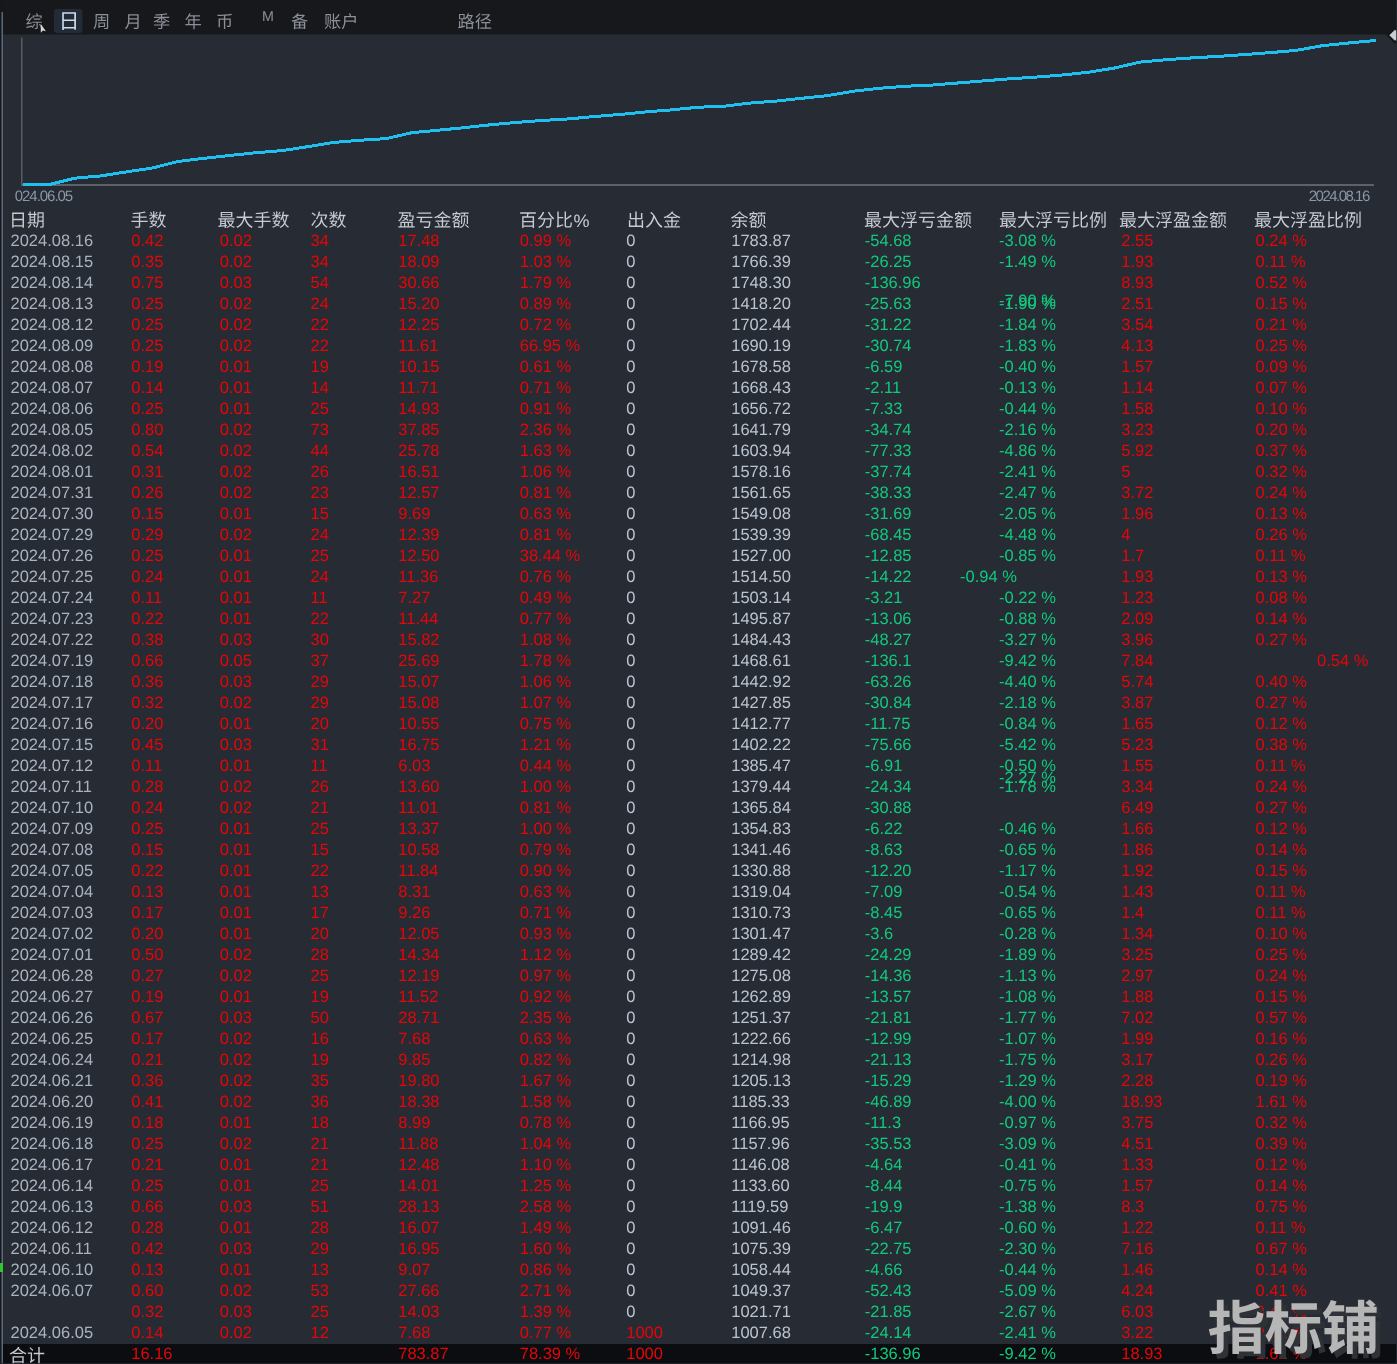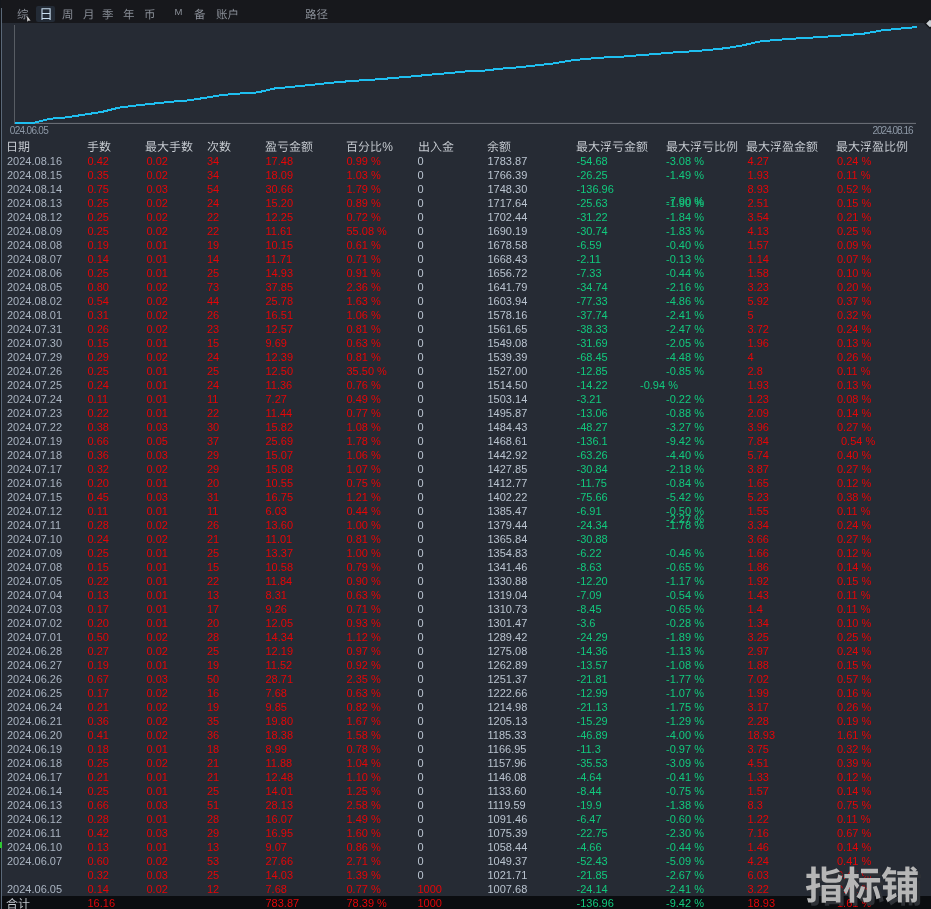--- a/index.html
+++ b/index.html
@@ -212,21 +212,21 @@
 <span class="t" style="left:7px;top:154px;color:#a9b3c0">2024.08.16</span>
 <span class="t" style="left:87.5px;top:154px;color:#e60507">0.42</span>
 <span class="t" style="left:146.5px;top:154px;color:#e60507">0.02</span>
 <span class="t" style="left:207px;top:154px;color:#e60507">34</span>
 <span class="t" style="left:265.5px;top:154px;color:#e60507">17.48</span>
 <span class="t" style="left:346.5px;top:154px;color:#e60507">0.99 %</span>
 <span class="t" style="left:417.5px;top:154px;color:#bac4d0">0</span>
 <span class="t" style="left:487.5px;top:154px;color:#bac4d0">1783.87</span>
 <span class="t" style="left:576.5px;top:154px;color:#11c97d">-54.68</span>
 <span class="t" style="left:666px;top:154px;color:#11c97d">-3.08 %</span>
-<span class="t" style="left:747.5px;top:154px;color:#e60507">4.27</span>
+<span class="t" style="left:747.5px;top:154px;color:#e60507">2.55</span>
 <span class="t" style="left:837px;top:154px;color:#e60507">0.24 %</span>
 <span class="t" style="left:7px;top:168px;color:#a9b3c0">2024.08.15</span>
 <span class="t" style="left:87.5px;top:168px;color:#e60507">0.35</span>
 <span class="t" style="left:146.5px;top:168px;color:#e60507">0.02</span>
 <span class="t" style="left:207px;top:168px;color:#e60507">34</span>
 <span class="t" style="left:265.5px;top:168px;color:#e60507">18.09</span>
 <span class="t" style="left:346.5px;top:168px;color:#e60507">1.03 %</span>
 <span class="t" style="left:417.5px;top:168px;color:#bac4d0">0</span>
 <span class="t" style="left:487.5px;top:168px;color:#bac4d0">1766.39</span>
 <span class="t" style="left:576.5px;top:168px;color:#11c97d">-26.25</span>
@@ -245,21 +245,21 @@
 <span class="t" style="left:666px;top:194px;color:#11c97d">-7.90 %</span>
 <span class="t" style="left:747.5px;top:182px;color:#e60507">8.93</span>
 <span class="t" style="left:837px;top:182px;color:#e60507">0.52 %</span>
 <span class="t" style="left:7px;top:196px;color:#a9b3c0">2024.08.13</span>
 <span class="t" style="left:87.5px;top:196px;color:#e60507">0.25</span>
 <span class="t" style="left:146.5px;top:196px;color:#e60507">0.02</span>
 <span class="t" style="left:207px;top:196px;color:#e60507">24</span>
 <span class="t" style="left:265.5px;top:196px;color:#e60507">15.20</span>
 <span class="t" style="left:346.5px;top:196px;color:#e60507">0.89 %</span>
 <span class="t" style="left:417.5px;top:196px;color:#bac4d0">0</span>
-<span class="t" style="left:487.5px;top:196px;color:#bac4d0">1717.64</span>
+<span class="t" style="left:487.5px;top:196px;color:#bac4d0">1418.20</span>
 <span class="t" style="left:576.5px;top:196px;color:#11c97d">-25.63</span>
 <span class="t" style="left:666px;top:196px;color:#11c97d">-1.90 %</span>
 <span class="t" style="left:747.5px;top:196px;color:#e60507">2.51</span>
 <span class="t" style="left:837px;top:196px;color:#e60507">0.15 %</span>
 <span class="t" style="left:7px;top:210px;color:#a9b3c0">2024.08.12</span>
 <span class="t" style="left:87.5px;top:210px;color:#e60507">0.25</span>
 <span class="t" style="left:146.5px;top:210px;color:#e60507">0.02</span>
 <span class="t" style="left:207px;top:210px;color:#e60507">22</span>
 <span class="t" style="left:265.5px;top:210px;color:#e60507">12.25</span>
 <span class="t" style="left:346.5px;top:210px;color:#e60507">0.72 %</span>
@@ -267,21 +267,21 @@
 <span class="t" style="left:487.5px;top:210px;color:#bac4d0">1702.44</span>
 <span class="t" style="left:576.5px;top:210px;color:#11c97d">-31.22</span>
 <span class="t" style="left:666px;top:210px;color:#11c97d">-1.84 %</span>
 <span class="t" style="left:747.5px;top:210px;color:#e60507">3.54</span>
 <span class="t" style="left:837px;top:210px;color:#e60507">0.21 %</span>
 <span class="t" style="left:7px;top:224px;color:#a9b3c0">2024.08.09</span>
 <span class="t" style="left:87.5px;top:224px;color:#e60507">0.25</span>
 <span class="t" style="left:146.5px;top:224px;color:#e60507">0.02</span>
 <span class="t" style="left:207px;top:224px;color:#e60507">22</span>
 <span class="t" style="left:265.5px;top:224px;color:#e60507">11.61</span>
-<span class="t" style="left:346.5px;top:224px;color:#e60507">55.08 %</span>
+<span class="t" style="left:346.5px;top:224px;color:#e60507">66.95 %</span>
 <span class="t" style="left:417.5px;top:224px;color:#bac4d0">0</span>
 <span class="t" style="left:487.5px;top:224px;color:#bac4d0">1690.19</span>
 <span class="t" style="left:576.5px;top:224px;color:#11c97d">-30.74</span>
 <span class="t" style="left:666px;top:224px;color:#11c97d">-1.83 %</span>
 <span class="t" style="left:747.5px;top:224px;color:#e60507">4.13</span>
 <span class="t" style="left:837px;top:224px;color:#e60507">0.25 %</span>
 <span class="t" style="left:7px;top:238px;color:#a9b3c0">2024.08.08</span>
 <span class="t" style="left:87.5px;top:238px;color:#e60507">0.19</span>
 <span class="t" style="left:146.5px;top:238px;color:#e60507">0.01</span>
 <span class="t" style="left:207px;top:238px;color:#e60507">19</span>
@@ -387,26 +387,26 @@
 <span class="t" style="left:487.5px;top:350px;color:#bac4d0">1539.39</span>
 <span class="t" style="left:576.5px;top:350px;color:#11c97d">-68.45</span>
 <span class="t" style="left:666px;top:350px;color:#11c97d">-4.48 %</span>
 <span class="t" style="left:747.5px;top:350px;color:#e60507">4</span>
 <span class="t" style="left:837px;top:350px;color:#e60507">0.26 %</span>
 <span class="t" style="left:7px;top:364px;color:#a9b3c0">2024.07.26</span>
 <span class="t" style="left:87.5px;top:364px;color:#e60507">0.25</span>
 <span class="t" style="left:146.5px;top:364px;color:#e60507">0.01</span>
 <span class="t" style="left:207px;top:364px;color:#e60507">25</span>
 <span class="t" style="left:265.5px;top:364px;color:#e60507">12.50</span>
-<span class="t" style="left:346.5px;top:364px;color:#e60507">35.50 %</span>
+<span class="t" style="left:346.5px;top:364px;color:#e60507">38.44 %</span>
 <span class="t" style="left:417.5px;top:364px;color:#bac4d0">0</span>
 <span class="t" style="left:487.5px;top:364px;color:#bac4d0">1527.00</span>
 <span class="t" style="left:576.5px;top:364px;color:#11c97d">-12.85</span>
 <span class="t" style="left:666px;top:364px;color:#11c97d">-0.85 %</span>
-<span class="t" style="left:747.5px;top:364px;color:#e60507">2.8</span>
+<span class="t" style="left:747.5px;top:364px;color:#e60507">1.7</span>
 <span class="t" style="left:837px;top:364px;color:#e60507">0.11 %</span>
 <span class="t" style="left:7px;top:378px;color:#a9b3c0">2024.07.25</span>
 <span class="t" style="left:87.5px;top:378px;color:#e60507">0.24</span>
 <span class="t" style="left:146.5px;top:378px;color:#e60507">0.01</span>
 <span class="t" style="left:207px;top:378px;color:#e60507">24</span>
 <span class="t" style="left:265.5px;top:378px;color:#e60507">11.36</span>
 <span class="t" style="left:346.5px;top:378px;color:#e60507">0.76 %</span>
 <span class="t" style="left:417.5px;top:378px;color:#bac4d0">0</span>
 <span class="t" style="left:487.5px;top:378px;color:#bac4d0">1514.50</span>
 <span class="t" style="left:576.5px;top:378px;color:#11c97d">-14.22</span>
@@ -453,21 +453,21 @@
 <span class="t" style="left:87.5px;top:434px;color:#e60507">0.66</span>
 <span class="t" style="left:146.5px;top:434px;color:#e60507">0.05</span>
 <span class="t" style="left:207px;top:434px;color:#e60507">37</span>
 <span class="t" style="left:265.5px;top:434px;color:#e60507">25.69</span>
 <span class="t" style="left:346.5px;top:434px;color:#e60507">1.78 %</span>
 <span class="t" style="left:417.5px;top:434px;color:#bac4d0">0</span>
 <span class="t" style="left:487.5px;top:434px;color:#bac4d0">1468.61</span>
 <span class="t" style="left:576.5px;top:434px;color:#11c97d">-136.1</span>
 <span class="t" style="left:666px;top:434px;color:#11c97d">-9.42 %</span>
 <span class="t" style="left:747.5px;top:434px;color:#e60507">7.84</span>
-<span class="t" style="left:841px;top:434px;color:#e60507">0.54 %</span>
+<span class="t" style="left:878px;top:434px;color:#e60507">0.54 %</span>
 <span class="t" style="left:7px;top:448px;color:#a9b3c0">2024.07.18</span>
 <span class="t" style="left:87.5px;top:448px;color:#e60507">0.36</span>
 <span class="t" style="left:146.5px;top:448px;color:#e60507">0.03</span>
 <span class="t" style="left:207px;top:448px;color:#e60507">29</span>
 <span class="t" style="left:265.5px;top:448px;color:#e60507">15.07</span>
 <span class="t" style="left:346.5px;top:448px;color:#e60507">1.06 %</span>
 <span class="t" style="left:417.5px;top:448px;color:#bac4d0">0</span>
 <span class="t" style="left:487.5px;top:448px;color:#bac4d0">1442.92</span>
 <span class="t" style="left:576.5px;top:448px;color:#11c97d">-63.26</span>
 <span class="t" style="left:666px;top:448px;color:#11c97d">-4.40 %</span>
@@ -536,21 +536,21 @@
 <span class="t" style="left:7px;top:532px;color:#a9b3c0">2024.07.10</span>
 <span class="t" style="left:87.5px;top:532px;color:#e60507">0.24</span>
 <span class="t" style="left:146.5px;top:532px;color:#e60507">0.02</span>
 <span class="t" style="left:207px;top:532px;color:#e60507">21</span>
 <span class="t" style="left:265.5px;top:532px;color:#e60507">11.01</span>
 <span class="t" style="left:346.5px;top:532px;color:#e60507">0.81 %</span>
 <span class="t" style="left:417.5px;top:532px;color:#bac4d0">0</span>
 <span class="t" style="left:487.5px;top:532px;color:#bac4d0">1365.84</span>
 <span class="t" style="left:576.5px;top:532px;color:#11c97d">-30.88</span>
 <span class="t" style="left:666px;top:512px;color:#11c97d">-2.27 %</span>
-<span class="t" style="left:747.5px;top:532px;color:#e60507">3.66</span>
+<span class="t" style="left:747.5px;top:532px;color:#e60507">6.49</span>
 <span class="t" style="left:837px;top:532px;color:#e60507">0.27 %</span>
 <span class="t" style="left:7px;top:546px;color:#a9b3c0">2024.07.09</span>
 <span class="t" style="left:87.5px;top:546px;color:#e60507">0.25</span>
 <span class="t" style="left:146.5px;top:546px;color:#e60507">0.01</span>
 <span class="t" style="left:207px;top:546px;color:#e60507">25</span>
 <span class="t" style="left:265.5px;top:546px;color:#e60507">13.37</span>
 <span class="t" style="left:346.5px;top:546px;color:#e60507">1.00 %</span>
 <span class="t" style="left:417.5px;top:546px;color:#bac4d0">0</span>
 <span class="t" style="left:487.5px;top:546px;color:#bac4d0">1354.83</span>
 <span class="t" style="left:576.5px;top:546px;color:#11c97d">-6.22</span>

